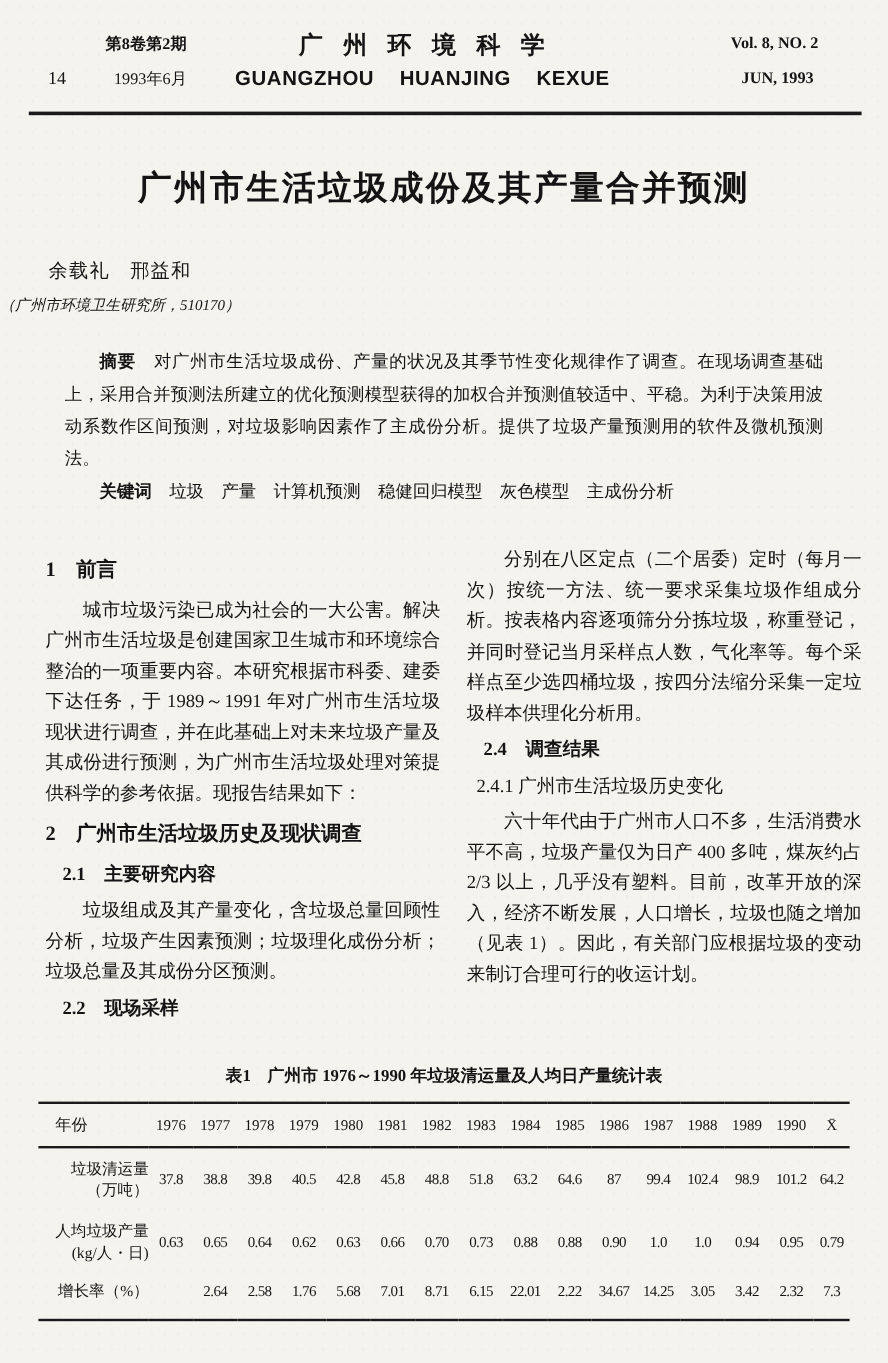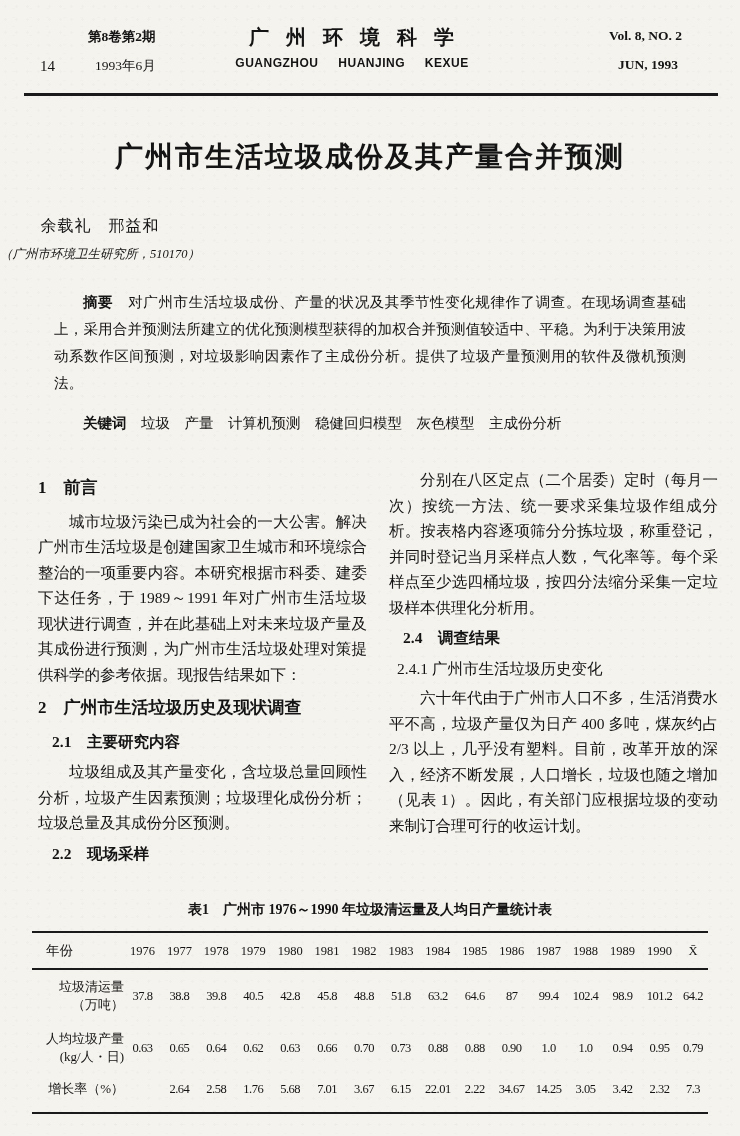--- a/index.html
+++ b/index.html
@@ -21,40 +21,40 @@
   }
 
   
   .jheader { position: relative; height: 96px; }
   .jh-pageno  { position: absolute; left: 40px;  top: 58px; font-size: 15px; }
   .jh-issue   { position: absolute; left: 88px;  top: 28px; font-size: 13.5px; font-weight: bold; text-align: right; }
   .jh-date-cn { position: absolute; left: 95px;  top: 57px; font-size: 13.5px; }
   .jh-title   { position: absolute; left: 0; right: 20px; top: 24px; text-align: center;
                 font-size: 20px; font-weight: bold; letter-spacing: 17px; }
   .jh-pinyin  { position: absolute; left: 0; right: 36px; top: 56px; text-align: center;
-                font-size: 12px; font-weight: bold; word-spacing: 16px; letter-spacing: 0.5px;
+                font-size: 17px; font-weight: bold; word-spacing: 16px; letter-spacing: 0.5px;
                 font-family: "Liberation Sans", sans-serif; }
   .jh-vol     { position: absolute; right: 58px; top: 28px; font-size: 13.5px; font-weight: bold; }
   .jh-date-en { position: absolute; right: 62px; top: 57px; font-size: 13.5px; font-weight: bold; }
   .jh-rule    { position: absolute; left: 24px; right: 22px; top: 93px;
                 border-top: 3px solid #1a1a1a; }
 
   
   .art-title { margin-top: 42px; text-align: center; font-size: 28px; font-weight: bold;
                letter-spacing: 2px; }
   .authors-row { display: flex; justify-content: flex-start; gap: 84px; margin-top: 40px; }
   .author-group { text-align: center; }
   .author-names { font-size: 16px; letter-spacing: 1px; }
   .author-affil { margin-top: 9px; font-size: 12.5px; font-style: italic; }
 
   
   .abstract-block { margin: 26px 54px 0 54px; font-size: 14.5px; line-height: 27px;
                     text-align: justify; }
   .abstract-block p { text-indent: 2em; }
-  .kw { margin-top: 13px; }
+  .kw { margin-top: 0; }
   .kw p { text-indent: 2em; }
   .b { font-weight: bold; }
 
   
   .columns { display: flex; gap: 22px; margin: 30px 22px 0 38px;
              font-size: 15.5px; line-height: 25.5px; text-align: justify; }
   .col { width: 50%; }
   .columns p { text-indent: 2em; }
   h3.sec  { font-size: 17px; font-weight: bold; margin: 8px 0 8px 0; text-align: left; }
   h4.sub  { font-size: 15.5px; font-weight: bold; margin: 5px 0 5px 14px; text-align: left; }
@@ -218,21 +218,21 @@
         <tr class="compact">
           <th>
             <div>增长率（%）</div>
           </th>
           <td></td>
           <td>2.64</td>
           <td>2.58</td>
           <td>1.76</td>
           <td>5.68</td>
           <td>7.01</td>
-          <td>3.67</td>
+          <td>8.71</td>
           <td>6.15</td>
           <td>22.01</td>
           <td>2.22</td>
           <td>34.67</td>
           <td>14.25</td>
           <td>3.05</td>
           <td>3.42</td>
           <td>2.32</td>
           <td>7.3</td>
         </tr>

